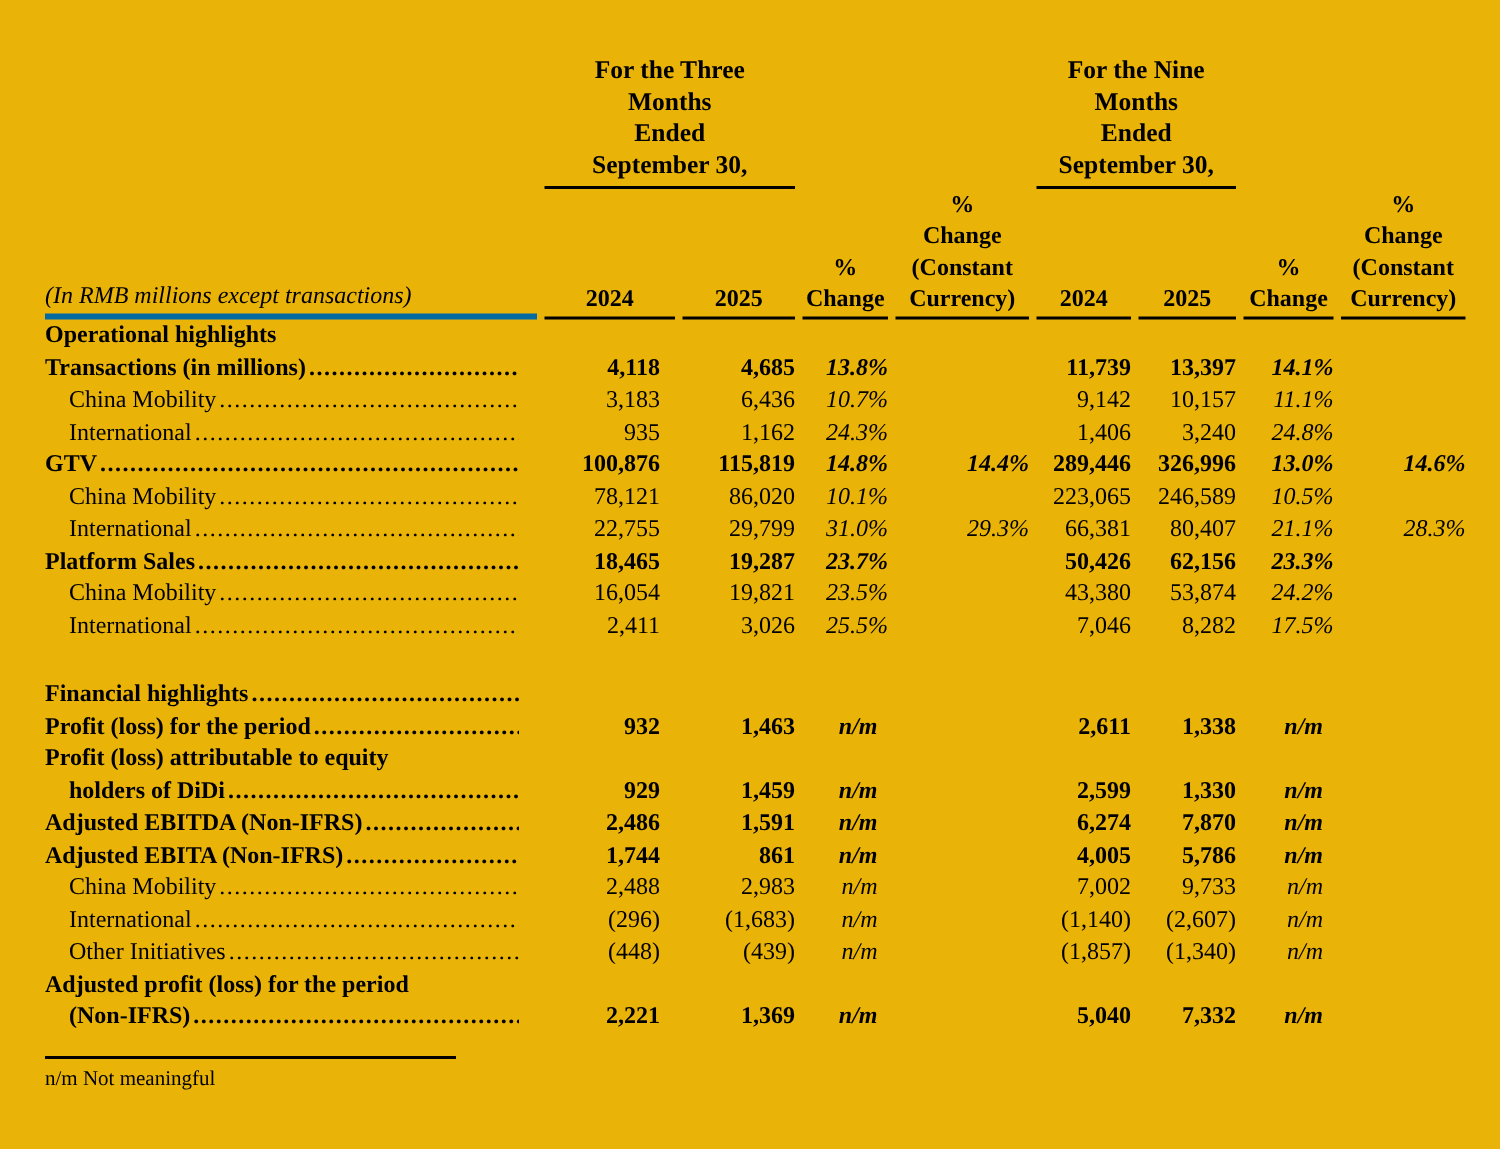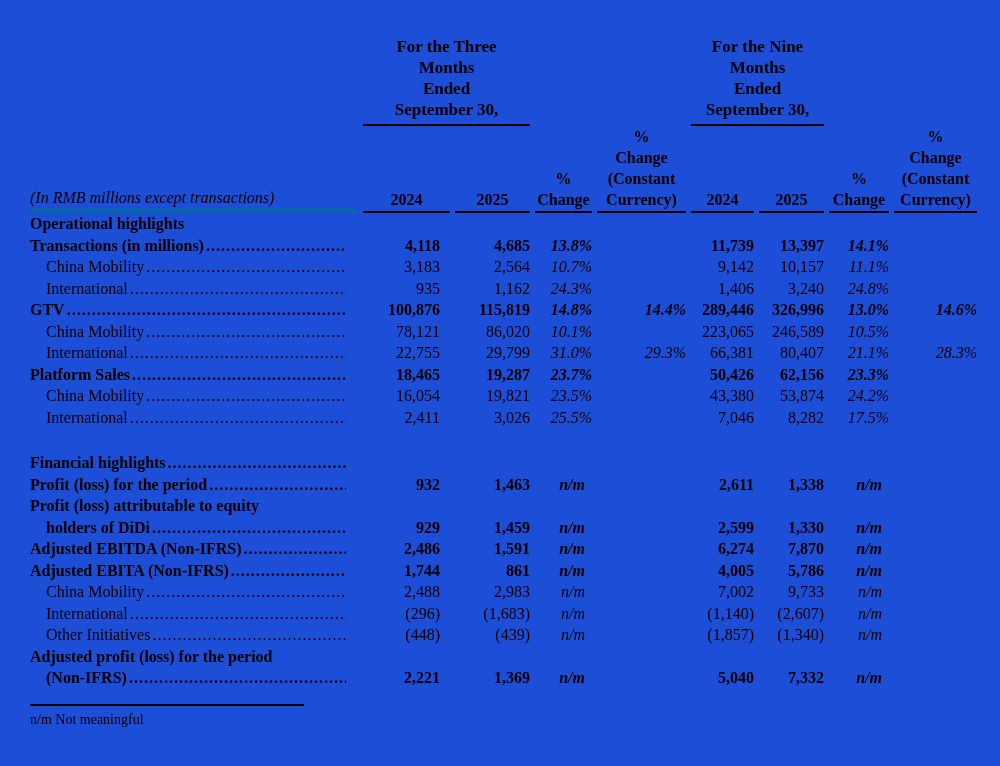--- a/index.html
+++ b/index.html
@@ -6,21 +6,21 @@
     margin: 0;
     padding: 0;
     background: #ffffff;
     color: #000000;
     font-family: "Liberation Serif", "DejaVu Serif", serif;
   }
   .page {
     position: relative;
     width: 1000px;
     height: 766px;
-    background: #1d4ed8;
+    background: #eab308;
     box-sizing: border-box;
     padding: 24px 18px 0 25px;
     overflow: hidden;
   }
   table.fin {
     border-collapse: separate;
     border-spacing: 5px 0;
     table-layout: fixed;
     width: 957px;
   }
@@ -189,21 +189,21 @@
           <td class="val pct"></td>
         </tr>
         <tr>
           <td class="lbl ind">
             <span class="lbl-flex">
               <span class="lbl-text">China Mobility</span>
               <span class="leader"></span>
             </span>
           </td>
           <td class="val">3,183</td>
-          <td class="val">2,564</td>
+          <td class="val">6,436</td>
           <td class="val pct">10.7%</td>
           <td class="val pct"></td>
           <td class="val">9,142</td>
           <td class="val">10,157</td>
           <td class="val pct">11.1%</td>
           <td class="val pct"></td>
         </tr>
         <tr>
           <td class="lbl ind">
             <span class="lbl-flex">

